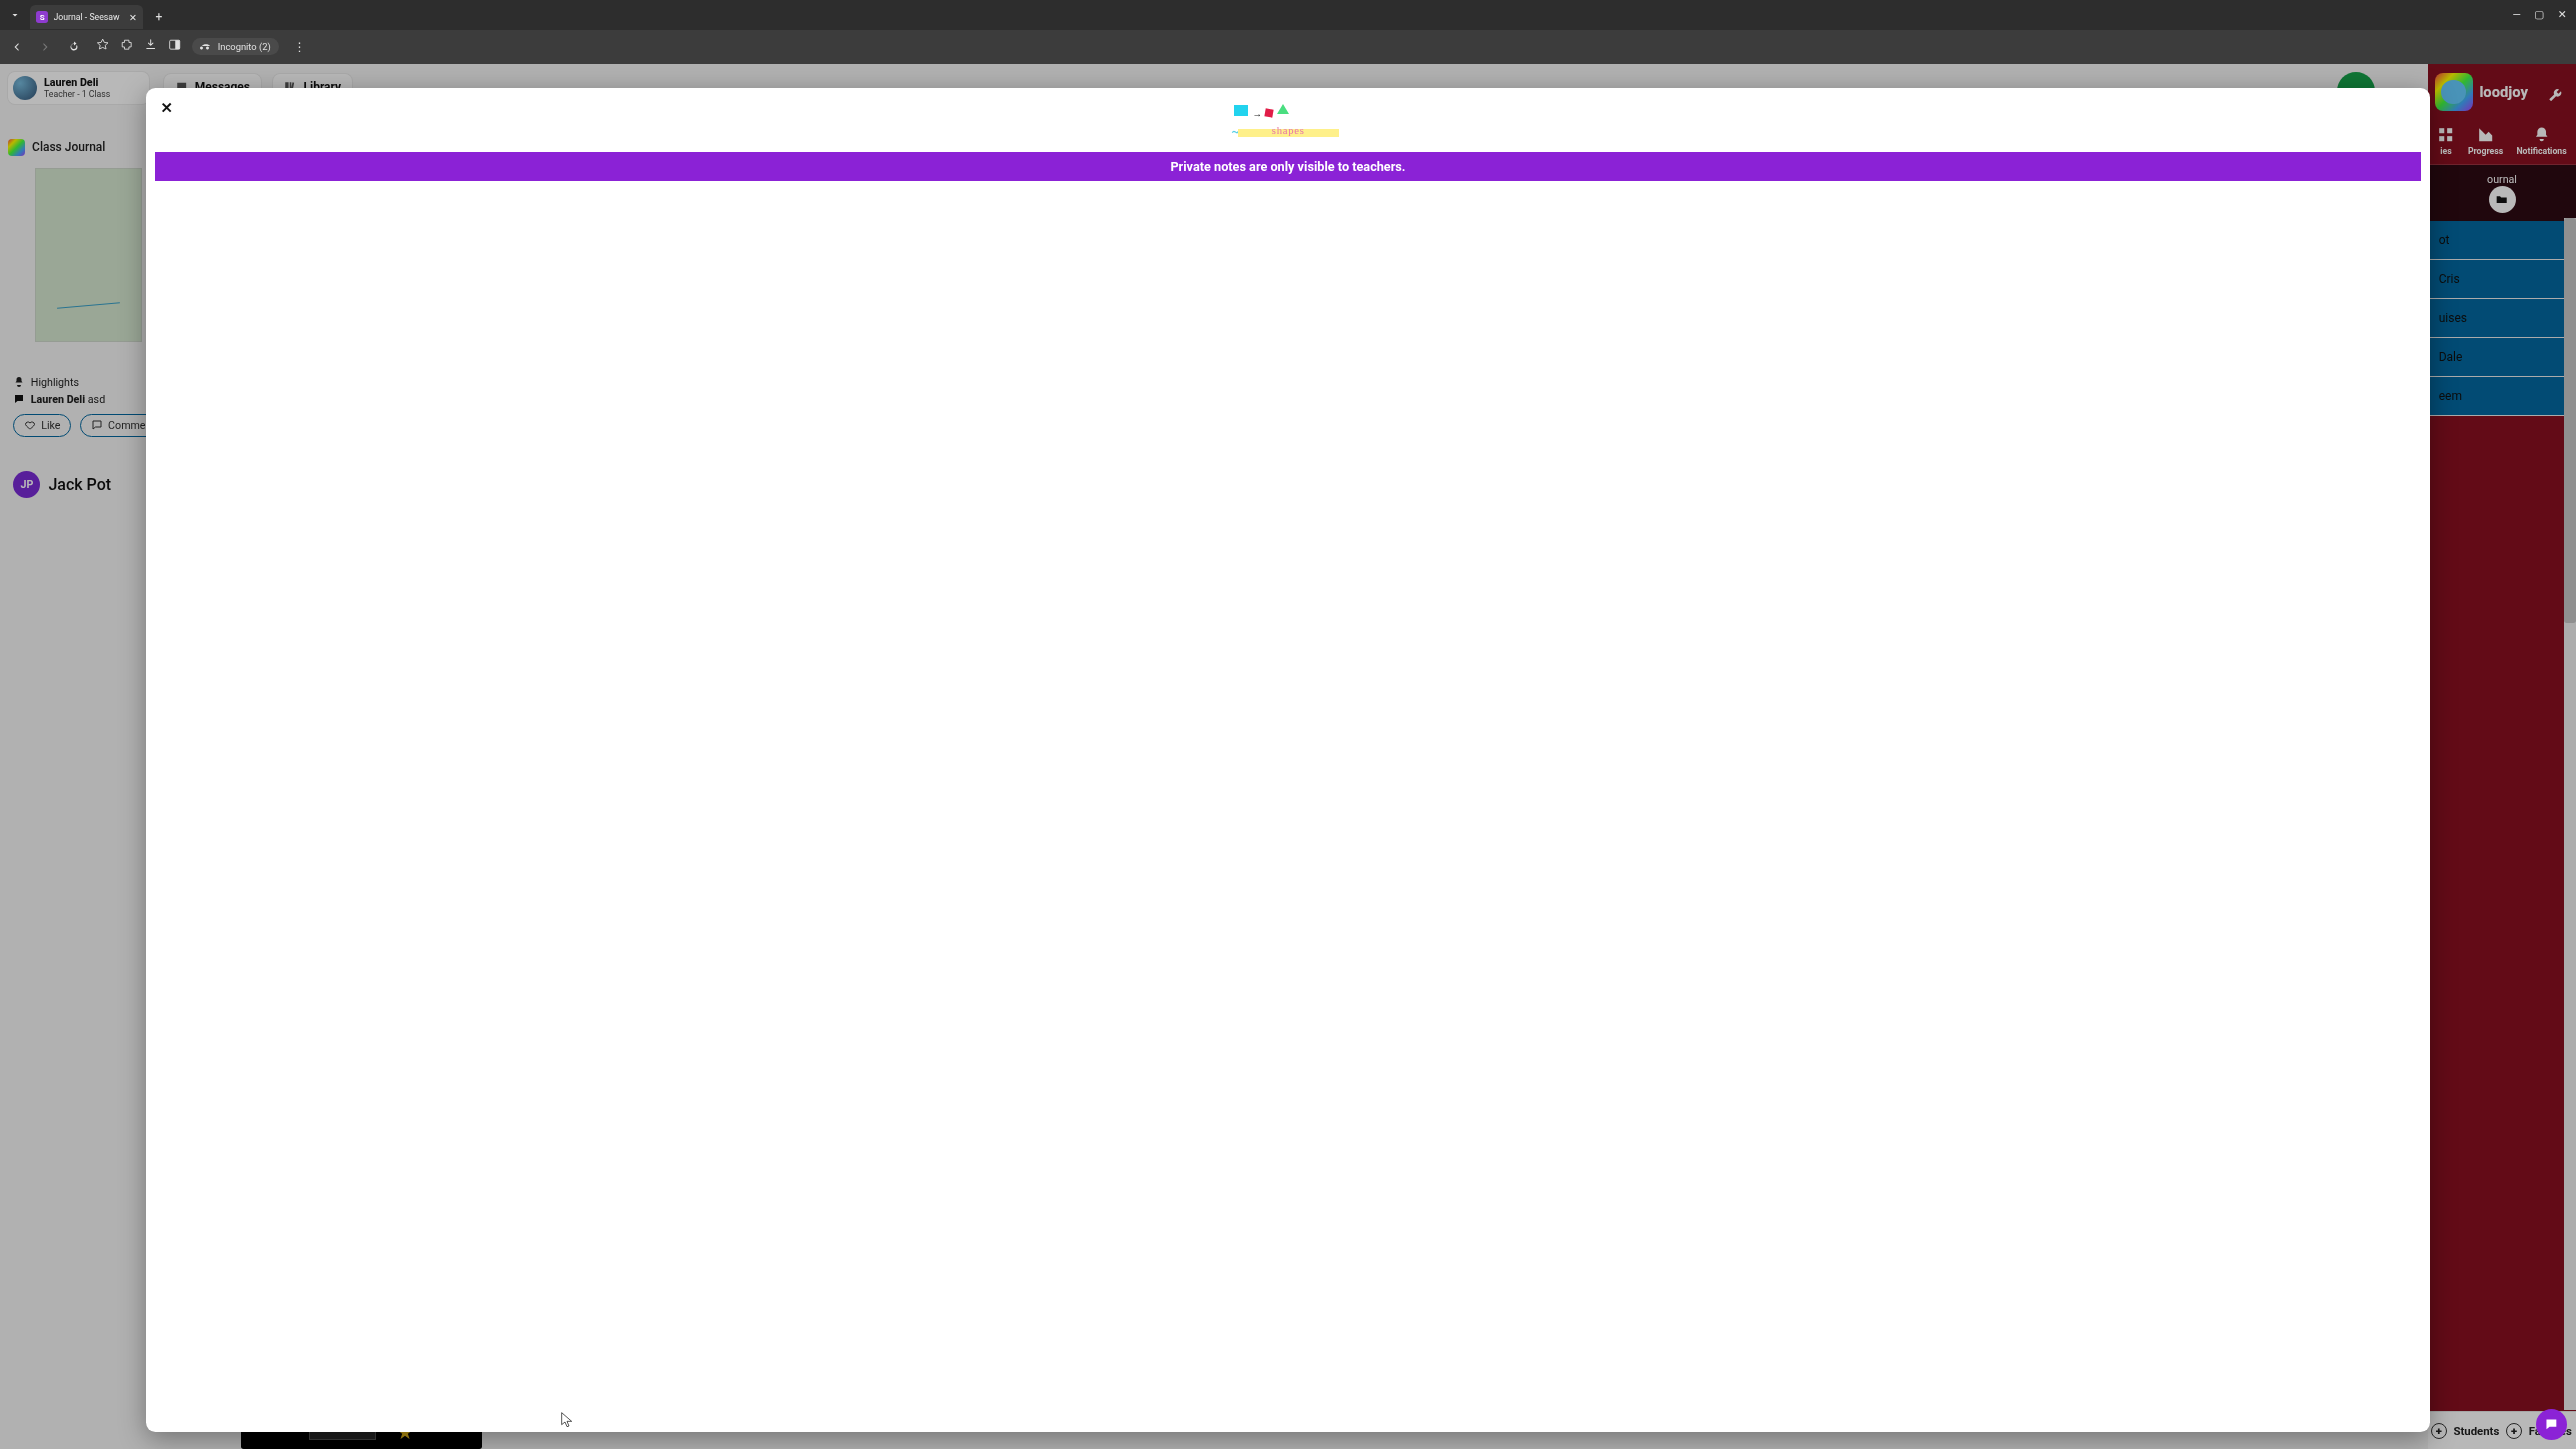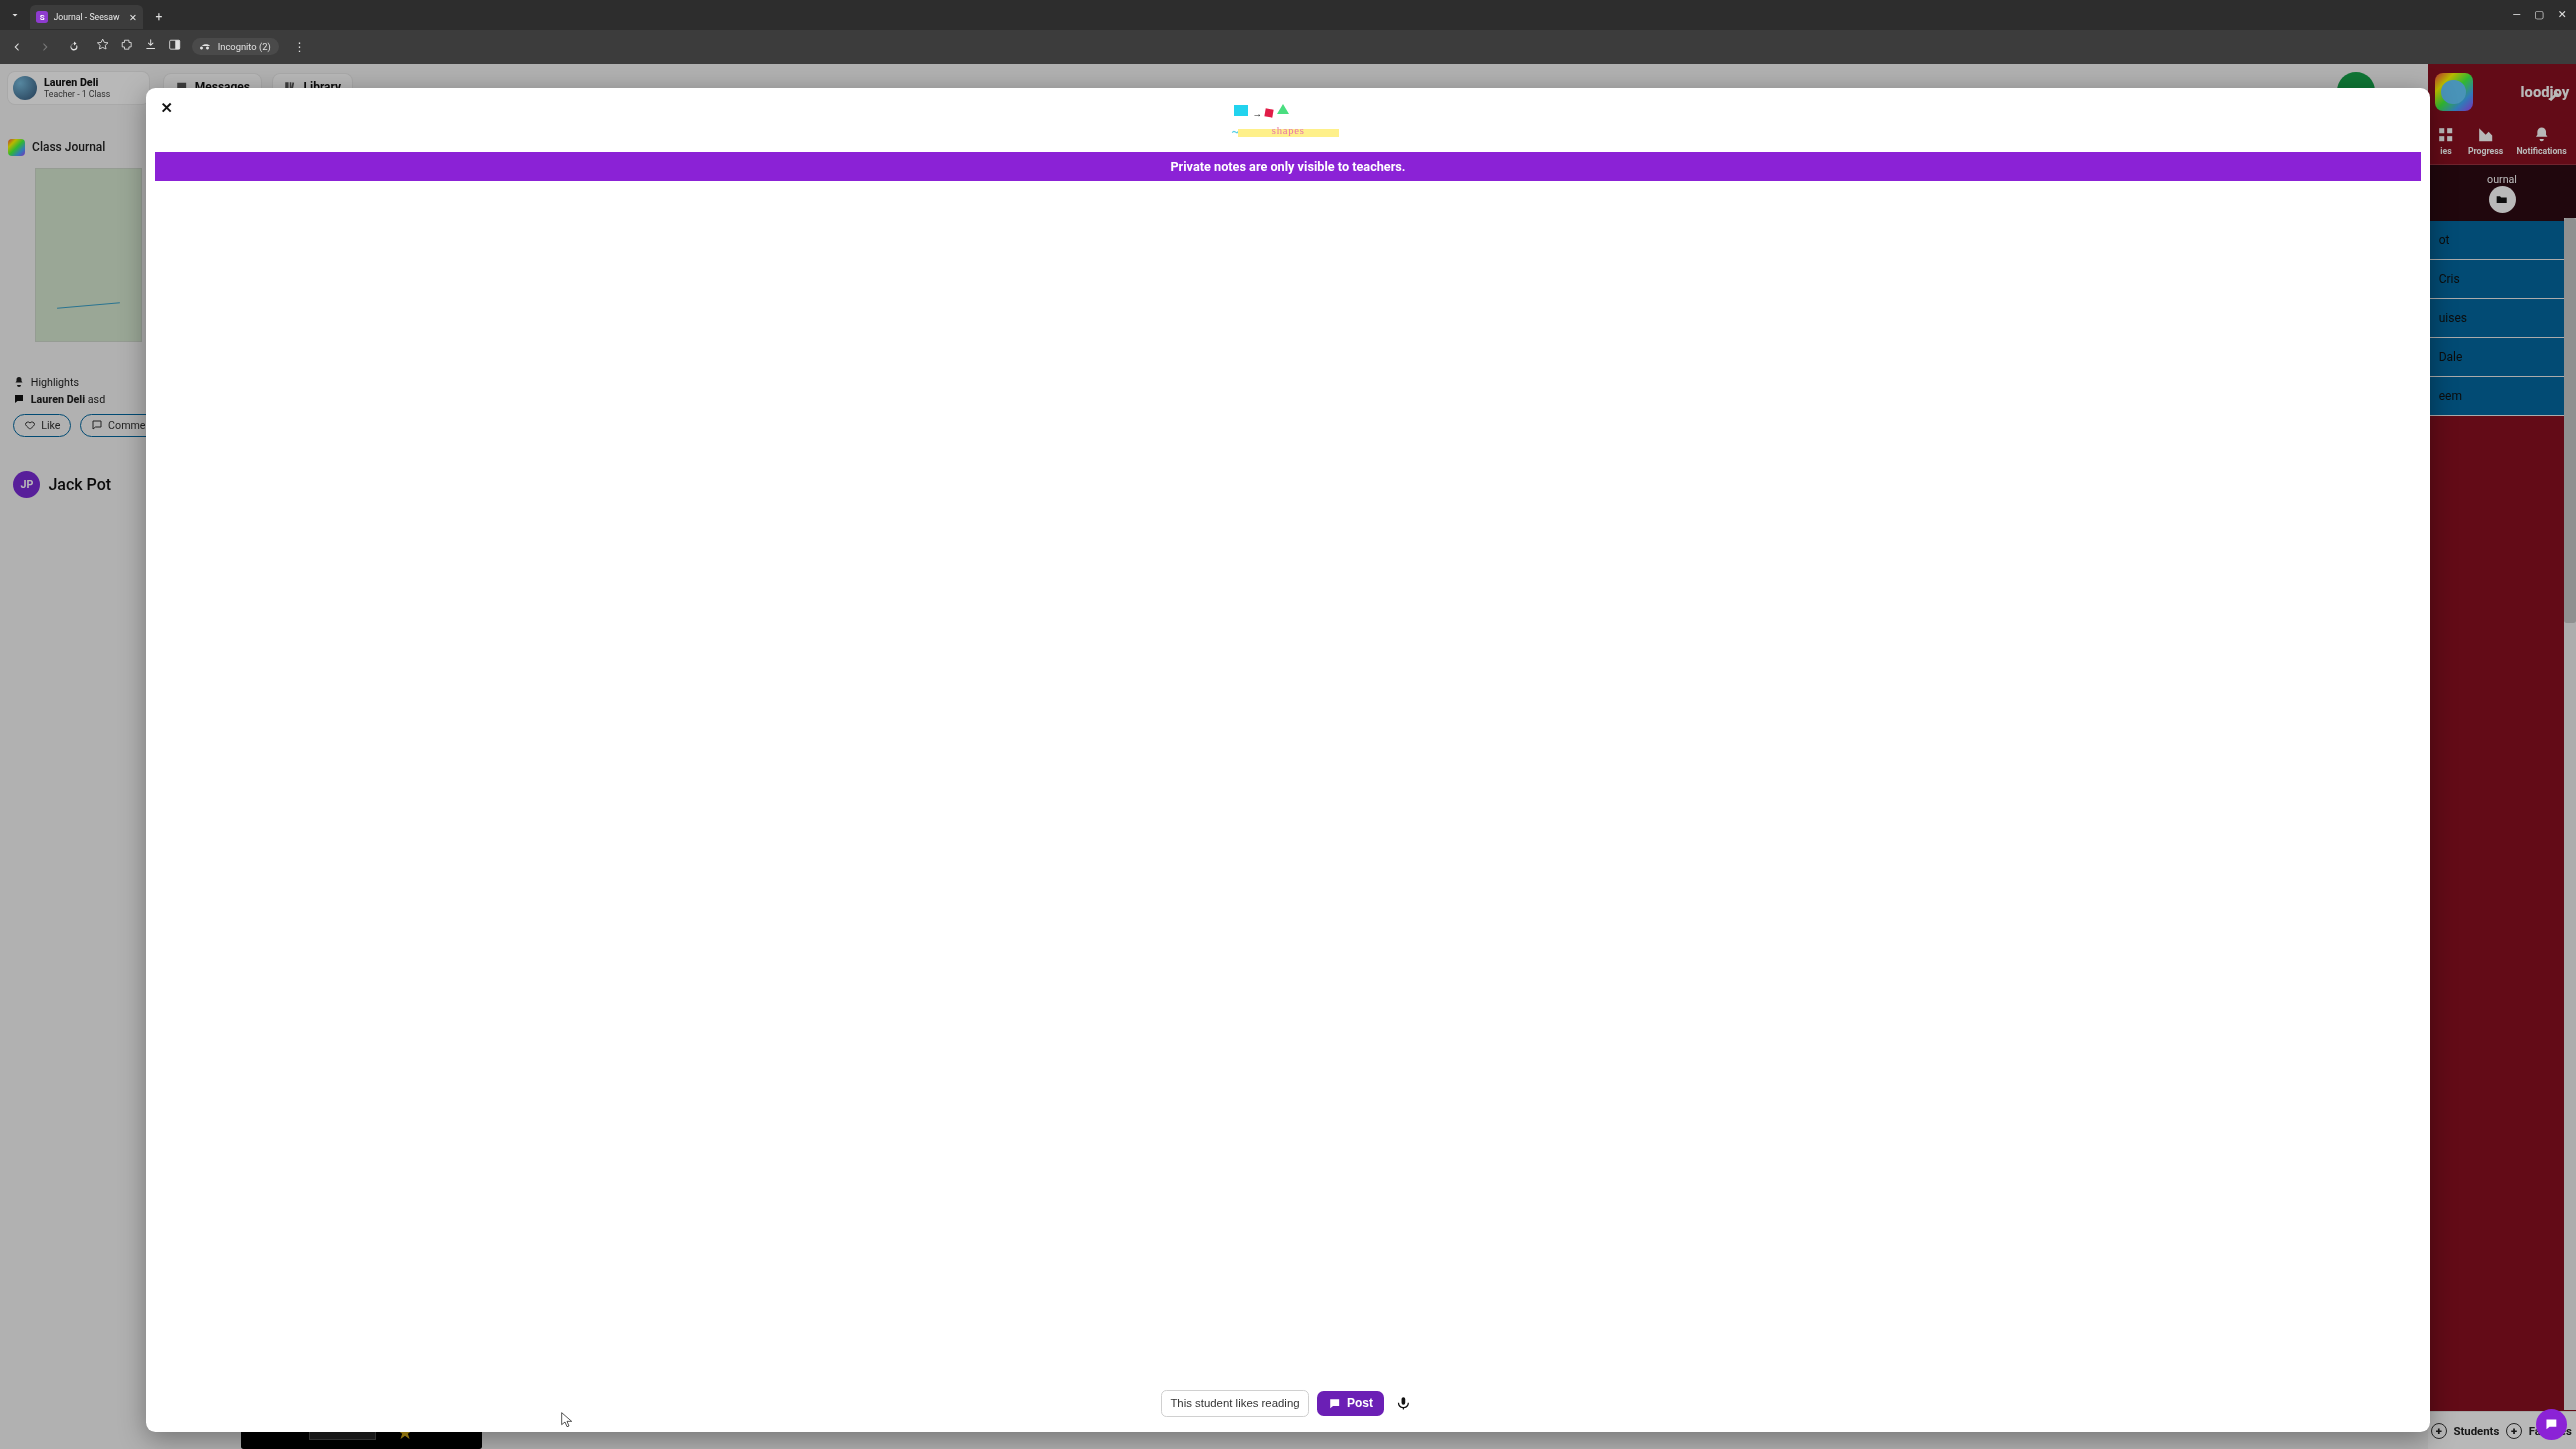--- a/index.html
+++ b/index.html
@@ -57,21 +57,21 @@
   .next-user { margin-top: 34px; display:flex; align-items:center; gap:8px; margin-left:5.4px;}
   .next-user .av { width:27px; height:27px; border-radius:50%; background:#7a2bd6; color:#fff; display:flex; align-items:center; justify-content:center; font-weight:700;}
   .next-user .nm { font-size:16px; font-weight:500; color:#111;text-align:center;}
 
   .center-area { position:absolute; left:164px; right:174px; top:10.7px; display:flex; gap:12px; }
   .top-pill { display:flex; align-items:center; gap:6.7px; background:#fff; border-radius:6.7px; padding:5.4px 10.7px; font-size:12px; font-weight:700; color:#111; box-shadow:0 0 0 0.7px #e6e6e6;}
   .top-pill svg { width:13.4px; height:13.4px; fill:#555;}
   .green-fab { position:absolute; right:201px; top:8px; width:38px; height:38px; border-radius:50%; background:#16a34a;}
 
   .right-col { position:absolute; right:0; top:0; bottom:0; width:148px; background:#8a1020; }
-  .right-header { display:flex; align-items:center; gap:6.7px; padding:9.4px 6.7px;justify-content:space-between; }
+  .right-header { display:flex; align-items:center; gap:6.7px; padding:9.4px 6.7px; }
   .right-header .rainbow { width:38px; height:38px; border-radius:8px; background: linear-gradient(135deg,#f44,#ff0,#4f4,#4af,#a4f); position:relative;}
   .right-header .rainbow::after{content:""; position:absolute; inset:6.7px; border-radius:50%; background:#6cf;}
   .class-name { color:#fff; font-weight:800; font-size:14.8px; }
   .right-tabs { display:flex; justify-content:space-around; padding:5.4px 2.7px 8px; border-bottom:0.7px solid rgba(255,255,255,.15);}
   .right-tab { display:flex; flex-direction:column; align-items:center; gap:2.7px; color:#fff;}
   .right-tab svg { width:17.4px; height:17.4px; fill:#fff;}
   .right-tab .lbl { font-size:8.7px; font-weight:700;}
   .right-section { background:#2d0a12; color:#fff; padding:8px 9.4px; display:flex; align-items:center; justify-content:space-between;flex-direction:column;}
   .right-section .circle { width:27px; height:27px; border-radius:50%; background:#fff; display:flex; align-items:center; justify-content:center;}
   .right-section .circle svg{width:13.4px;height:13.4px;fill:#111;}
@@ -332,34 +332,20 @@
         <div class="fig-arrow">→</div>
         <div class="fig-sq"></div>
         <div class="fig-tri"></div>
         <div class="fig-squig"><svg viewBox="0 0 20 14">
               <path d="M1 10c3-6 6 4 9-2s5 4 9-2" fill="none" stroke="#5ad0e6" stroke-width="2"></path>
             </svg></div>
         <div class="fig-script">shapes</div>
       </div>
       <div class="modal-banner">Private notes are only visible to teachers.</div>
       <div class="modal-body"></div>
-      <div class="modal-footer">
-        <input class="note-input" value="This student likes reading" style="">
-        <button class="post-btn">
-          <svg viewBox="0 0 24 24">
-              <path d="M4 4h16v12H9l-5 4z"></path>
-            </svg>
-          <span>Post</span>
-        </button>
-        <span class="mic-btn">
-            <svg viewBox="0 0 24 24">
-              <path d="M12 2a3 3 0 0 0-3 3v6a3 3 0 0 0 6 0V5a3 3 0 0 0-3-3zm7 9a7 7 0 0 1-14 0H3a9 9 0 0 0 8 8.9V22h2v-2.1A9 9 0 0 0 21 11h-2z"></path>
-            </svg>
-          </span>
-      </div>
       <div class="cursor" style="left:415px; top:calc(100% - 20px);">
         <svg viewBox="0 0 18 24">
             <path d="M1 1l0 18 5-4 3 7 3-1-3-7 7 0z" fill="#fff" stroke="#000" stroke-width="1"></path>
           </svg>
       </div>
     </div>
 
     <div class="chat-fab">
       <svg viewBox="0 0 24 24">
           <path d="M4 4h16v12H9l-5 4z"></path>

